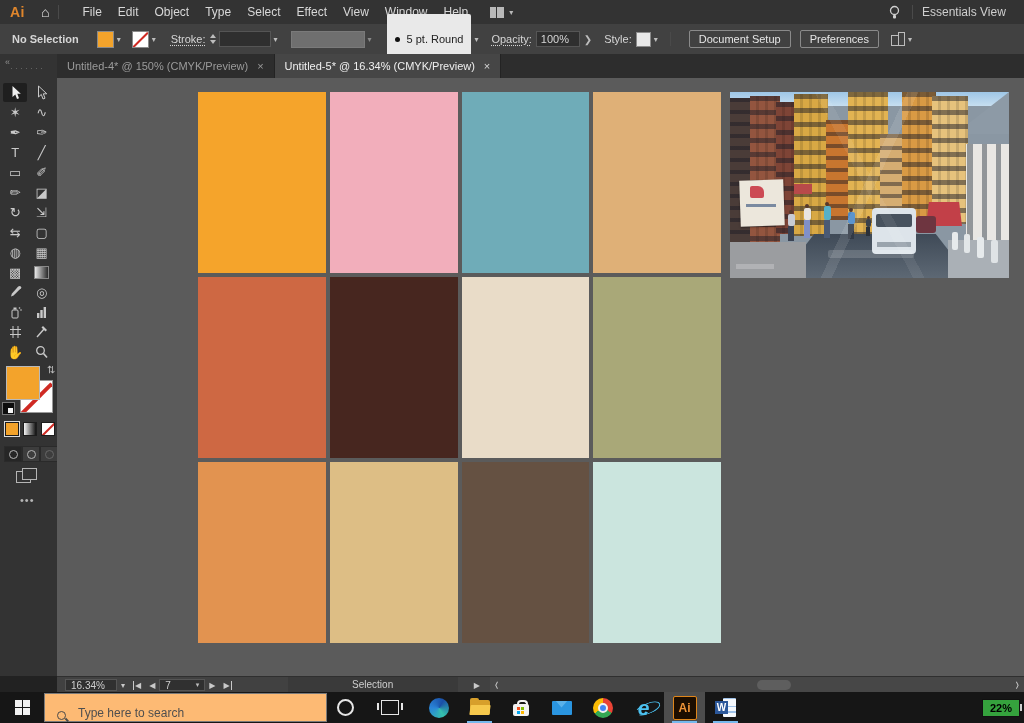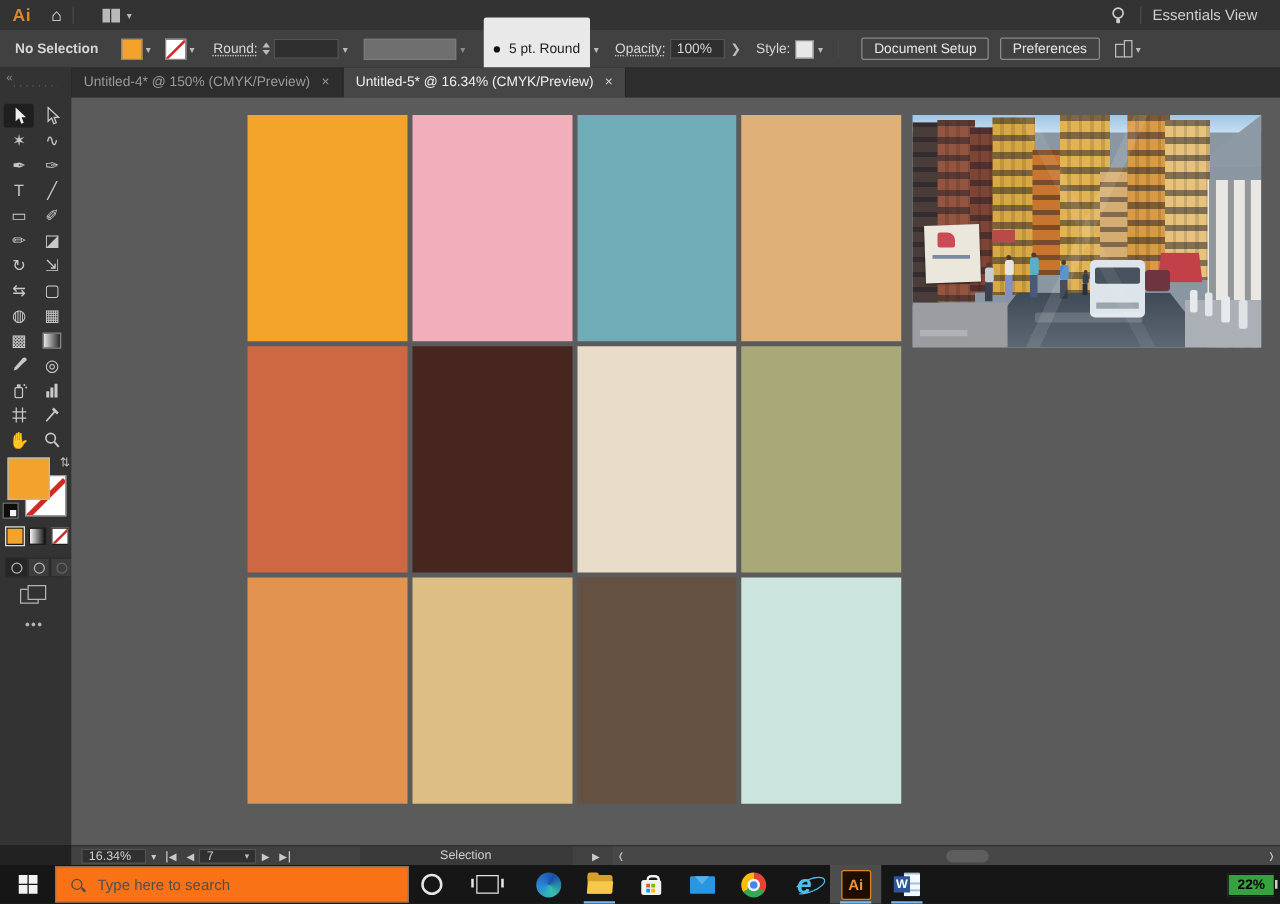--- a/index.html
+++ b/index.html
@@ -99,21 +99,21 @@
   .sb-end{border-left:1px solid #c9c9c9;padding-left:1px;}
   #sb-selection{width:170px;text-align:center;background:#3a3a3a;height:100%;line-height:15px;margin-left:52px;}
   #sb-scroll{flex:1;height:100%;background:#474747;position:relative;display:flex;align-items:center;margin-left:6px;}
   #sb-thumb{position:absolute;left:50%;width:34px;height:10px;background:#5e5e5e;border-radius:5px;}
 
   
   #taskbar{left:0;top:692px;width:1024px;height:31px;background:#161616;display:flex;align-items:center;}
   #start-btn{width:44px;height:31px;display:flex;align-items:center;justify-content:center;}
   #start-btn .w{display:grid;grid-template-columns:7px 7px;grid-template-rows:7px 7px;gap:1px;}
   #start-btn .w div{background:#f2f2f2;}
-  #search-box{width:283px;height:29px;background:#f97316;border:1px solid #7a7a7a;display:flex;align-items:center;box-sizing:border-box;}
+  #search-box{width:283px;height:29px;background:#fdba74;border:1px solid #7a7a7a;display:flex;align-items:flex-end;box-sizing:border-box;}
   #search-mag{width:10px;height:10px;position:relative;margin:0 9px 0 12px;}
   #search-mag::before{content:"";position:absolute;left:0;top:0;width:7px;height:7px;border:1.5px solid #4a4a4a;border-radius:50%;}
   #search-mag::after{content:"";position:absolute;left:8px;top:8px;width:4px;height:1.5px;background:#4a4a4a;transform:rotate(45deg);}
   #search-input{border:none;background:transparent;outline:none;font-size:12px;color:#333;font-family:"Liberation Sans",sans-serif;width:220px;}
   #search-input::placeholder{color:#4f4f4f;}
   #cortana-btn{width:36px;height:31px;display:flex;align-items:center;justify-content:center;}
   #cortana-btn div{width:13px;height:13px;border:2px solid #e6e6e6;border-radius:50%;}
   #task-apps{display:flex;align-items:center;height:31px;margin-left:6px;}
   .tb-app{width:41px;height:31px;display:flex;align-items:center;justify-content:center;position:relative;}
   .tb-app.open::after{content:"";position:absolute;left:8px;right:8px;bottom:0;height:2px;background:#76b9ed;}
@@ -158,20 +158,31 @@
   .person .torso{width:7px;height:12px;border-radius:2px;margin:0 auto;}
   .person .legs{width:6px;height:15px;margin:0 auto;}
 </style>
 </head>
 <body>
 
 <div id="menubar" class="abs">
   <span id="ai-logo">Ai</span>
   <span id="home-icon">⌂</span>
   <span class="vdiv"></span>
+  <div id="menu-items">
+      <div class="menu-item">File</div>
+      <div class="menu-item">Edit</div>
+      <div class="menu-item">Object</div>
+      <div class="menu-item">Type</div>
+      <div class="menu-item">Select</div>
+      <div class="menu-item">Effect</div>
+      <div class="menu-item">View</div>
+      <div class="menu-item">Window</div>
+      <div class="menu-item">Help</div>
+    </div>
   <div id="ws-switch">
     <span class="wsgrid">
         <div></div>
         <div></div>
       </span>
     <span class="chev">▾</span>
   </div>
   <div id="menubar-right">
     <span id="lightbulb-icon">
       <svg width="13" height="15" viewBox="0 0 13 15">
@@ -183,21 +194,21 @@
     <span id="ws-name">Essentials View</span>
   </div>
 </div>
 
 <div id="controlbar" class="abs">
   <span class="cb-label" style="margin-left:12px;font-weight:bold;">No Selection</span>
   <span class="swatch-box" id="cb-fill" style="margin-left:14px;background:#f3a32b;"></span>
   <span class="cb-chev">▾</span>
   <span class="swatch-box sw-none" style="margin-left:8px;"></span>
   <span class="cb-chev">▾</span>
-  <span class="cb-label dotted" style="margin-left:12px;">Round:</span>
+  <span class="cb-label dotted" style="margin-left:12px;">Stroke:</span>
   <span class="stepper">
       <i class="up"></i>
       <i class="dn"></i>
     </span>
   <span class="darkfield" style="width:52px;"></span>
   <span class="cb-chev">▾</span>
   <span class="disabled-combo"></span>
   <span class="cb-chev" style="color:#8a8a8a;">▾</span>
   <span id="brush-pill">
     <span class="dot"></span>

